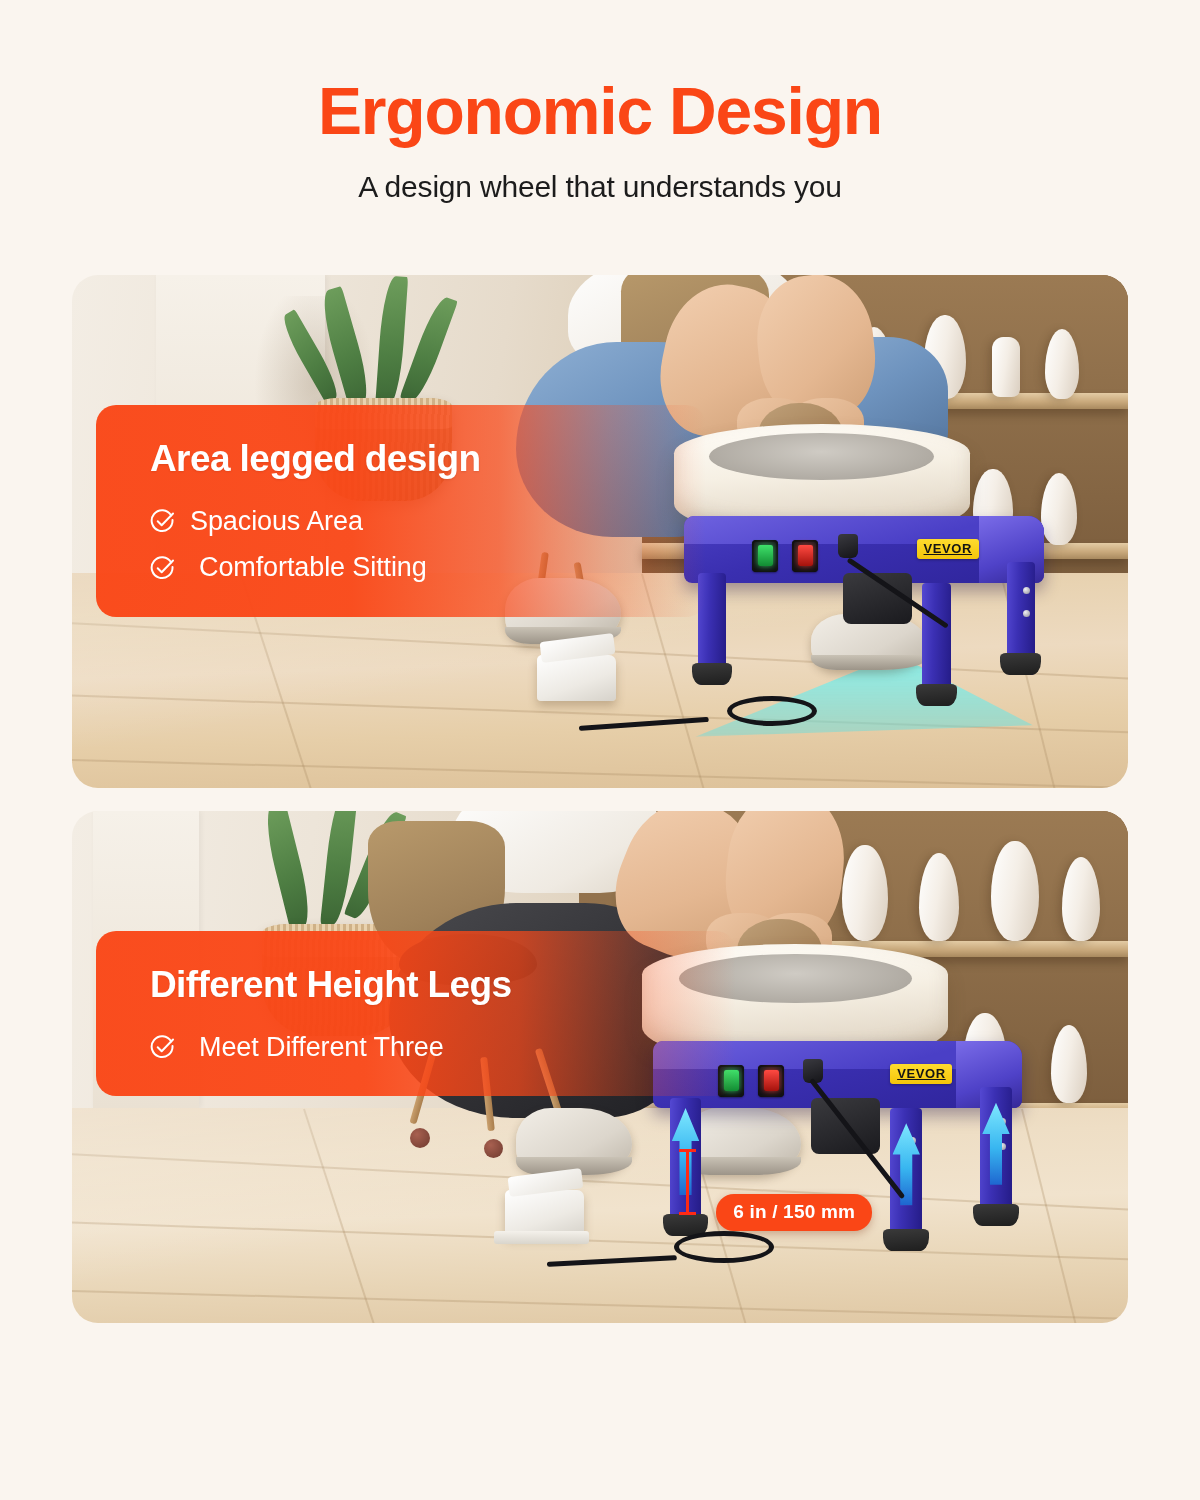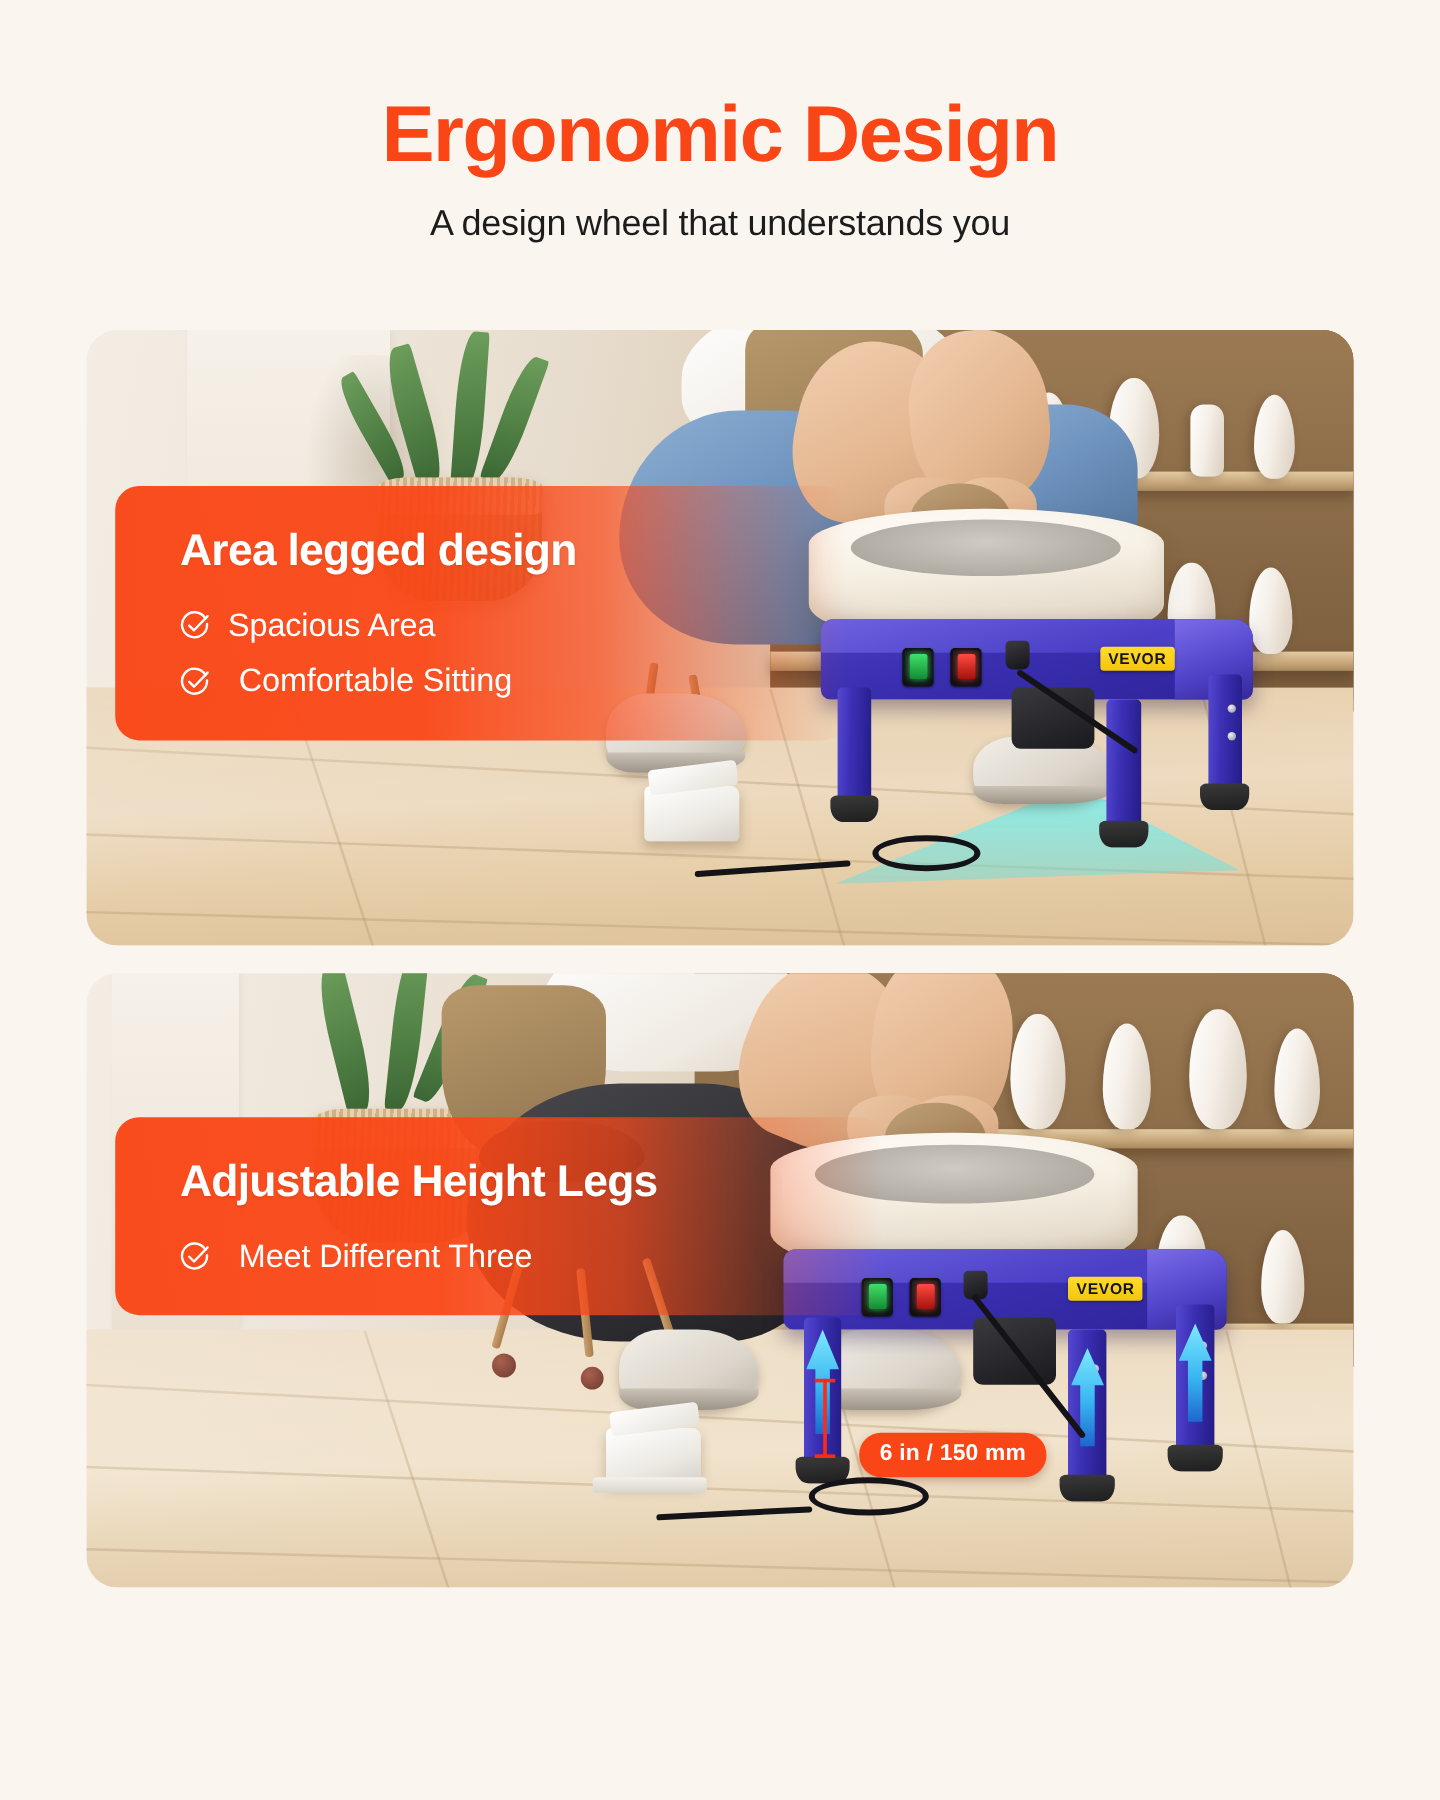--- a/index.html
+++ b/index.html
@@ -249,20 +249,21 @@
   }
   .brand-badge {
     position:absolute;
     background:linear-gradient(180deg,#FFDC2E,#F4C50A);
     border-radius:3px;
     display:flex; align-items:center; justify-content:center;
     color:#141414;
     font-weight:bold;
     letter-spacing:.6px;
     box-shadow:0 1px 3px rgba(0,0,0,.3);
+    text-decoration:underline;
   }
   .cable {
     position:absolute;
     border:5px solid #141418;
     border-radius:50%;
     background:transparent;
   }
   .cable-line {
     position:absolute; height:5px; background:#141418; border-radius:3px;
     transform-origin:left center;
@@ -613,21 +614,21 @@
       <div class="cable" style="left:57%;top:82%;width:100px;height:32px;"></div>
       <div class="cable-line" style="left:45%;top:88%;width:130px;transform:rotate(-3deg);"></div>
 
       <div class="pedal-body" style="left:41%;top:74%;width:7.5%;height:9%;"></div>
       <div class="pedal-top" style="left:41.5%;top:71.5%;width:7%;height:4%;transform:rotate(-7deg);"></div>
       <div class="pedal-plate" style="left:40%;top:82%;width:9%;height:2.5%;"></div>
 
     </div>
 
     <div class="overlay" style="left:24px;top:120px;width:640px;">
-      <div class="ov-title">Adjustable Height Legs</div>
+      <div class="ov-title">Different Height Legs</div>
       <div class="ov-list">
         <div class="ov-item">
           <svg class="check-icon" viewBox="0 0 24 24" fill="none">
             <path d="M20.3 6.2 A10 10 0 1 0 21.6 10.5" stroke="#FFFFFF" stroke-width="1.9" stroke-linecap="round" fill="none"></path>
             <path d="M7.4 11.8 L11.2 15.6 L22.1 4.3" stroke="#FFFFFF" stroke-width="1.9" stroke-linecap="round" stroke-linejoin="round" fill="none"></path>
           </svg>
           <span class="ov-label">Meet Different Three</span>
         </div>
       </div>
     </div>

